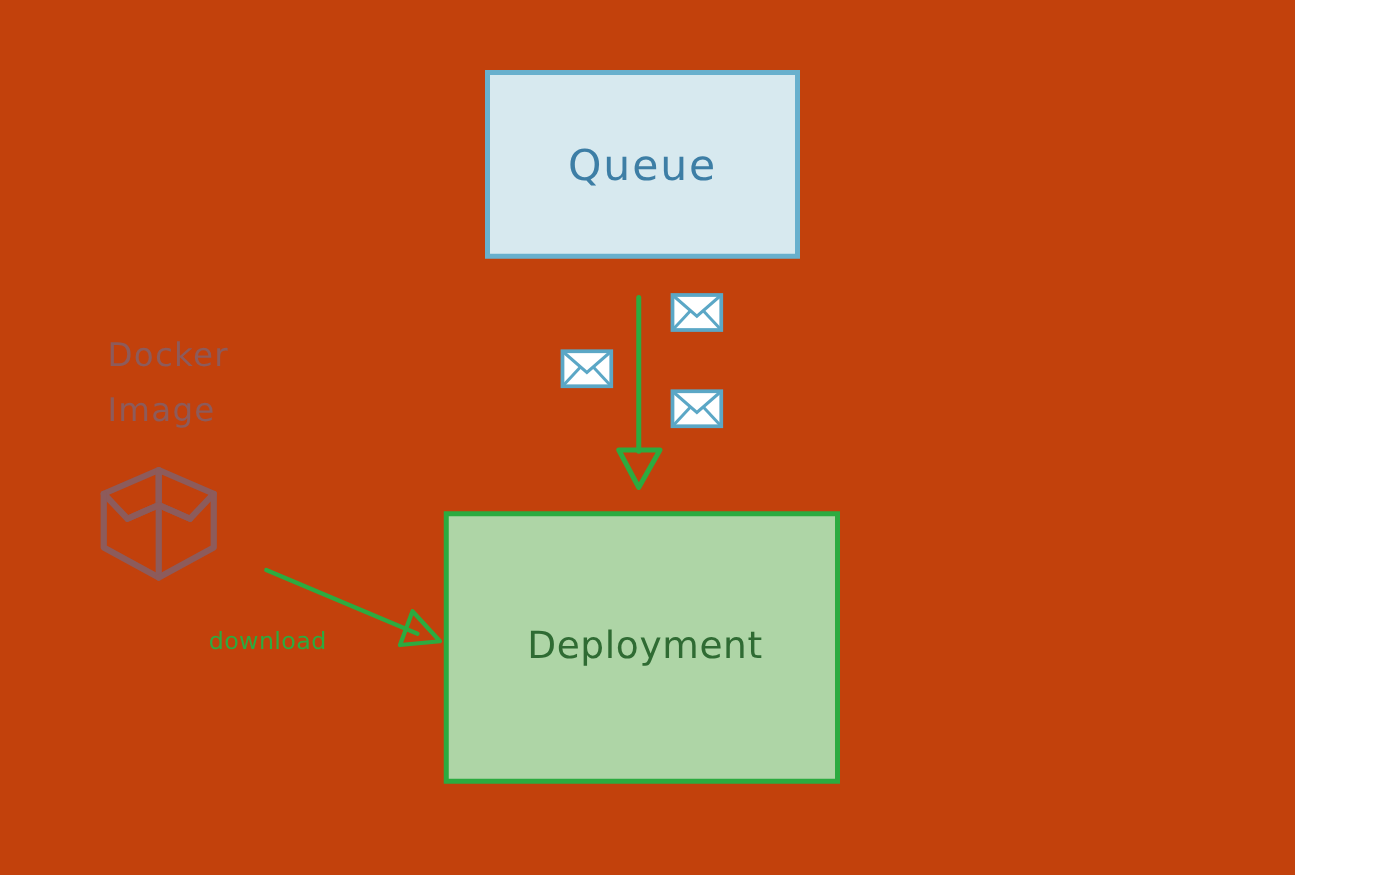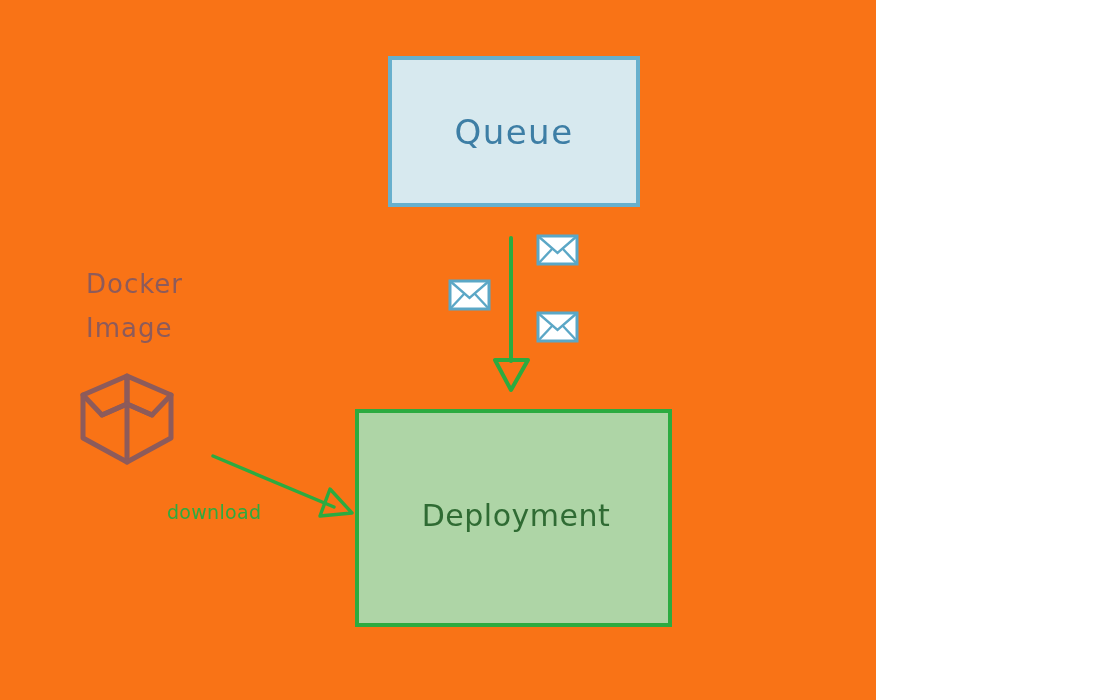--- a/index.html
+++ b/index.html
@@ -6,23 +6,23 @@
   html, body {
     margin: 0;
     padding: 0;
     background: #ffffff;
   }
   body {
     font-family: "DejaVu Sans", sans-serif;
   }
   #canvas {
     position: relative;
-    width: 876px;
+    width: 1036px;
     height: 700px;
-    background: #f97316;
+    background: #c2410c;
     overflow: hidden;
   }
   .diagram-svg {
     position: absolute;
     top: 0;
     left: 0;
     width: 1100px;
     height: 700px;
   }
   .node-label {

